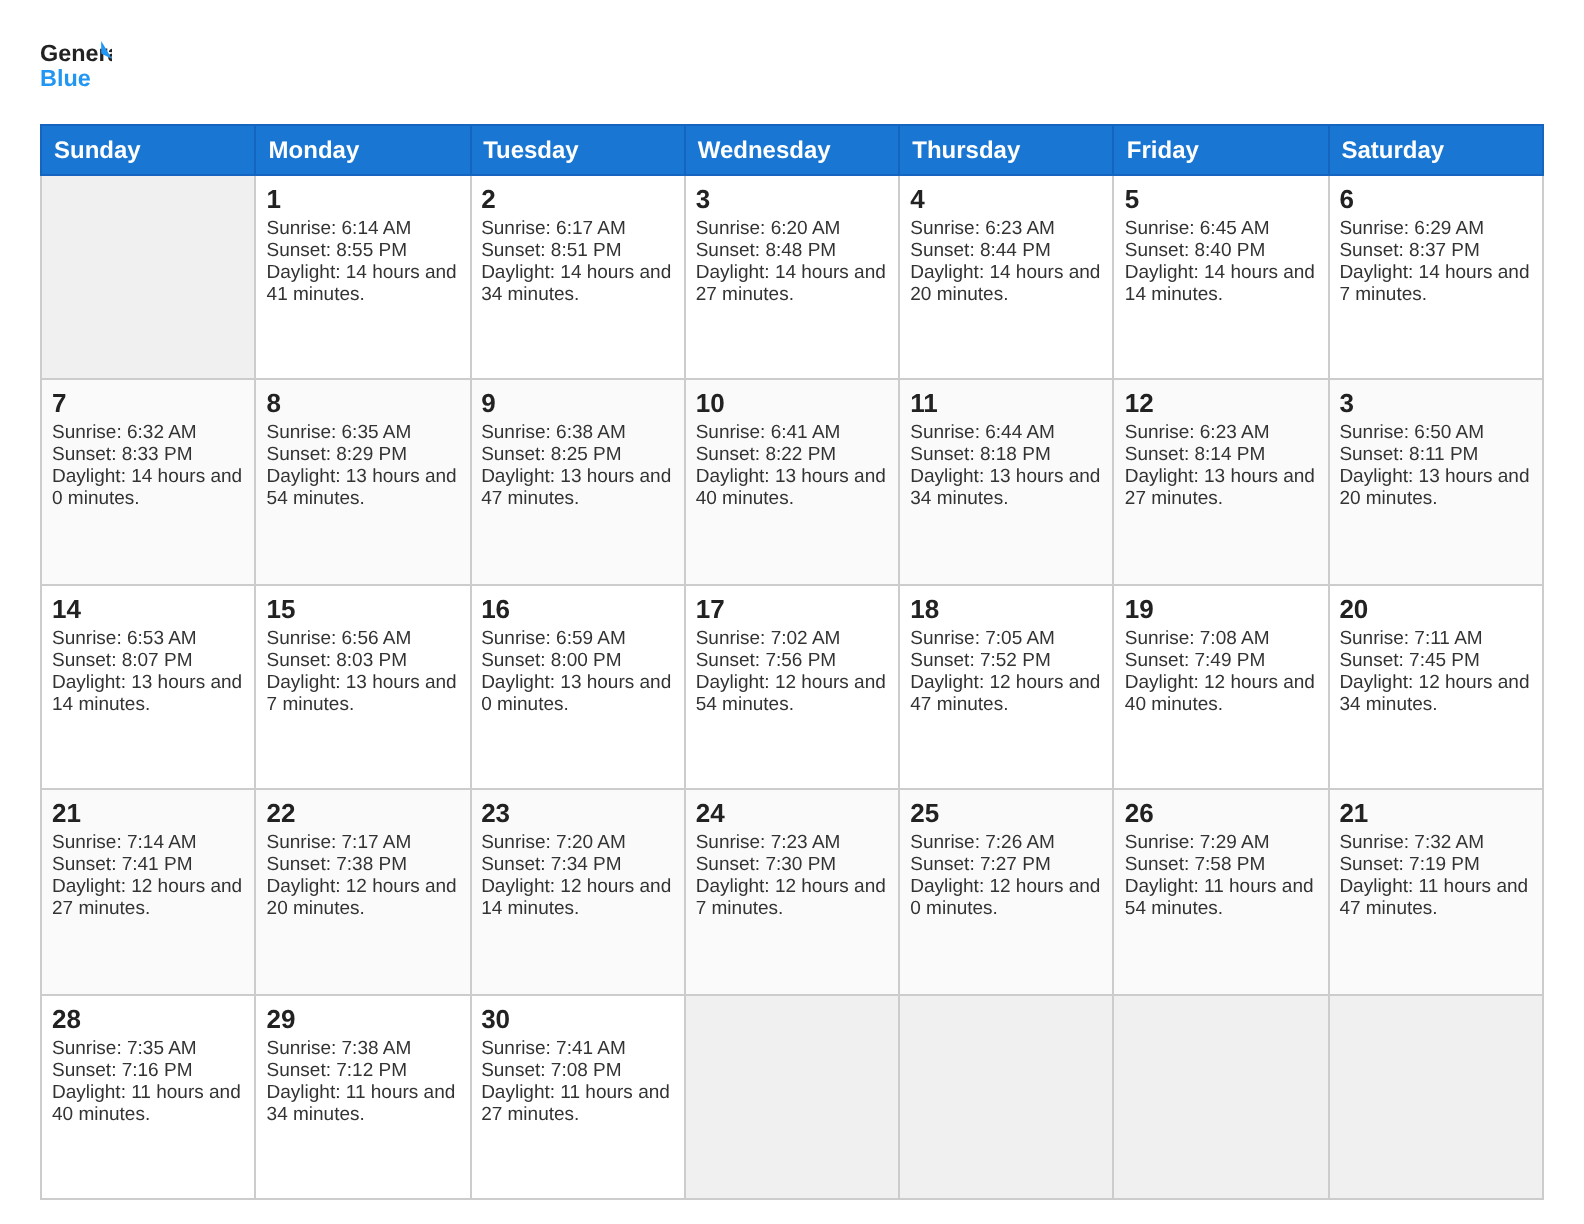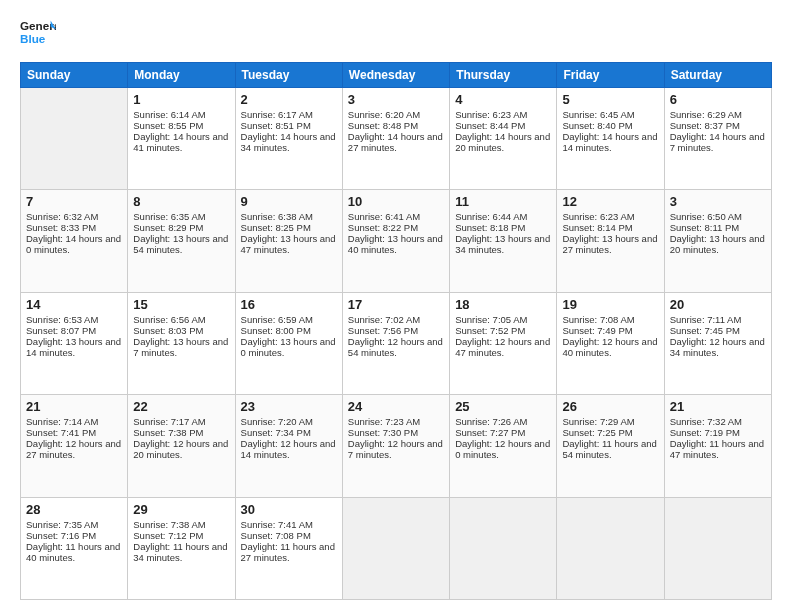--- a/index.html
+++ b/index.html
@@ -276,21 +276,21 @@
             </td>
             <td>
               <span class="day-num">25</span>
               <div>Sunrise: 7:26 AM</div>
               <div>Sunset: 7:27 PM</div>
               <div>Daylight: 12 hours and 0 minutes.</div>
             </td>
             <td>
               <span class="day-num">26</span>
               <div>Sunrise: 7:29 AM</div>
-              <div>Sunset: 7:25 PM</div>
+              <div>Sunset: 7:58 PM</div>
               <div>Daylight: 11 hours and 54 minutes.</div>
             </td>
             <td>
               <span class="day-num">21</span>
               <div>Sunrise: 7:32 AM</div>
               <div>Sunset: 7:19 PM</div>
               <div>Daylight: 11 hours and 47 minutes.</div>
             </td>
           </tr>
           <tr>

